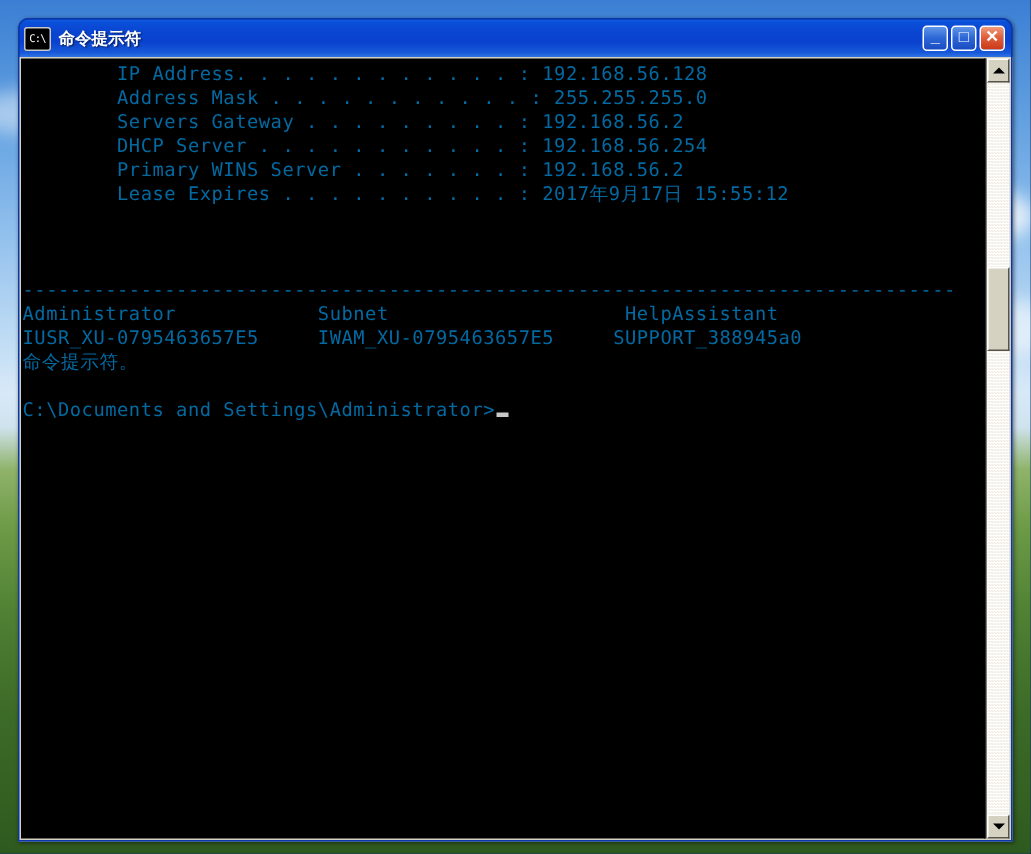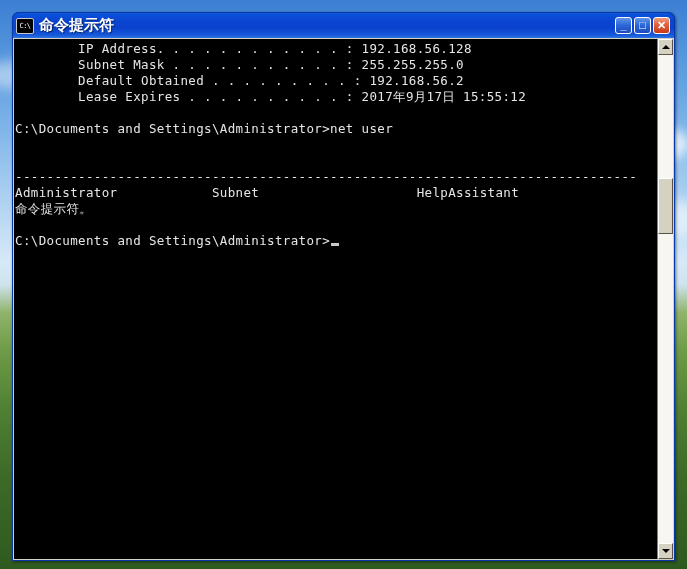--- a/index.html
+++ b/index.html
@@ -86,21 +86,21 @@
     color: #fff;
     font-family: "DejaVu Sans Mono", monospace;
     font-size: 7px;
     line-height: 14px;
     text-align: center;
     letter-spacing: -0.5px;
     flex: 0 0 auto;
   }
   #titlebar-text {
     color: #fff;
-    font-size: 15px;
+    font-size: 11px;
     font-weight: bold;
     text-shadow: 1px 1px 1px rgba(0,0,0,0.55);
     flex: 1 1 auto;
     white-space: nowrap;
     overflow: hidden;
   }
   .winbtn {
     width: 17px;
     height: 17px;
     margin-right: 2px;
@@ -143,21 +143,21 @@
     font-family: "DejaVu Sans Mono", "Liberation Mono", monospace;
     font-size: 12.5px;
     line-height: 16px;
     overflow: hidden;
     padding: 2px 0 0 1px;
     border-right: 1px solid #000;
   }
   .line {
     white-space: pre;
     height: 16px;
-    color: #e5e5e5;
+    color: #0369a1;
     letter-spacing: 0.35px;
   }
   .line.blank { color: transparent; }
   .cursor {
     display: inline-block;
     width: 8px;
     height: 3px;
     background: #c8c8c8;
     vertical-align: -1px;
     margin-left: 1px;
@@ -229,29 +229,31 @@
       <div id="titlebar-text">命令提示符</div>
       <div class="winbtn" id="btn-min">_</div>
       <div class="winbtn" id="btn-max">□</div>
       <div class="winbtn" id="btn-close">✕</div>
     </div>
 
     <div id="client">
 
       <div id="console">
           <div class="line">        IP Address. . . . . . . . . . . . : 192.168.56.128</div>
-          <div class="line">        Subnet Mask . . . . . . . . . . . : 255.255.255.0</div>
-          <div class="line">        Default Obtained . . . . . . . . . : 192.168.56.2</div>
+          <div class="line">        Address Mask . . . . . . . . . . . : 255.255.255.0</div>
+          <div class="line">        Servers Gateway . . . . . . . . . : 192.168.56.2</div>
+          <div class="line">        DHCP Server . . . . . . . . . . . : 192.168.56.254</div>
+          <div class="line">        Primary WINS Server . . . . . . . : 192.168.56.2</div>
           <div class="line">        Lease Expires . . . . . . . . . . : 2017年9月17日 15:55:12</div>
           <div class="line blank"> </div>
-          <div class="line">C:\Documents and Settings\Administrator&gt;net user</div>
           <div class="line blank"> </div>
           <div class="line blank"> </div>
           <div class="line">-------------------------------------------------------------------------------</div>
           <div class="line">Administrator            Subnet                    HelpAssistant</div>
+          <div class="line">IUSR_XU-0795463657E5     IWAM_XU-0795463657E5     SUPPORT_388945a0</div>
           <div class="line">命令提示符。</div>
           <div class="line blank"> </div>
           <div class="line">C:\Documents and Settings\Administrator&gt;<span class="cursor"></span></div>
         </div>
 
       <div id="scrollbar">
         <div class="sb-arrow" id="sb-up"></div>
         <div id="sb-track">
           <div id="sb-thumb"></div>
         </div>

